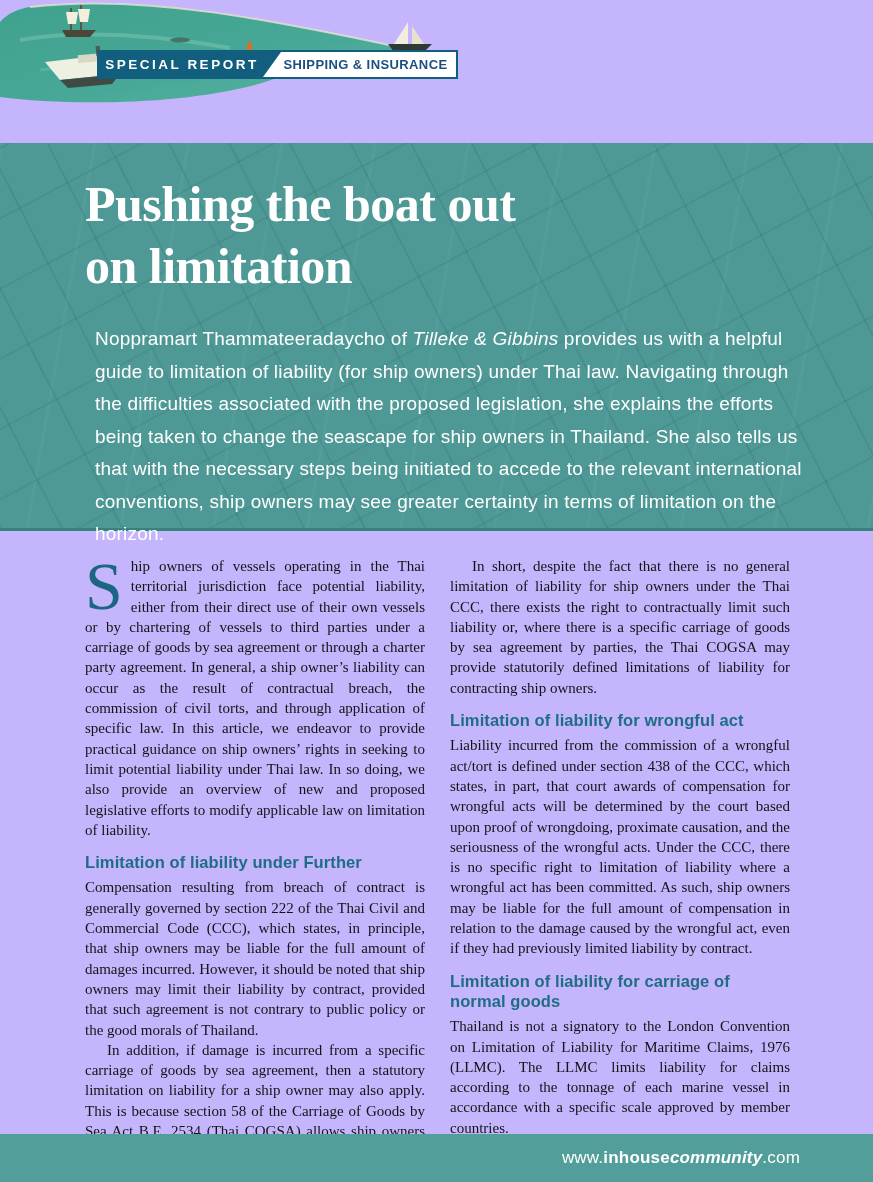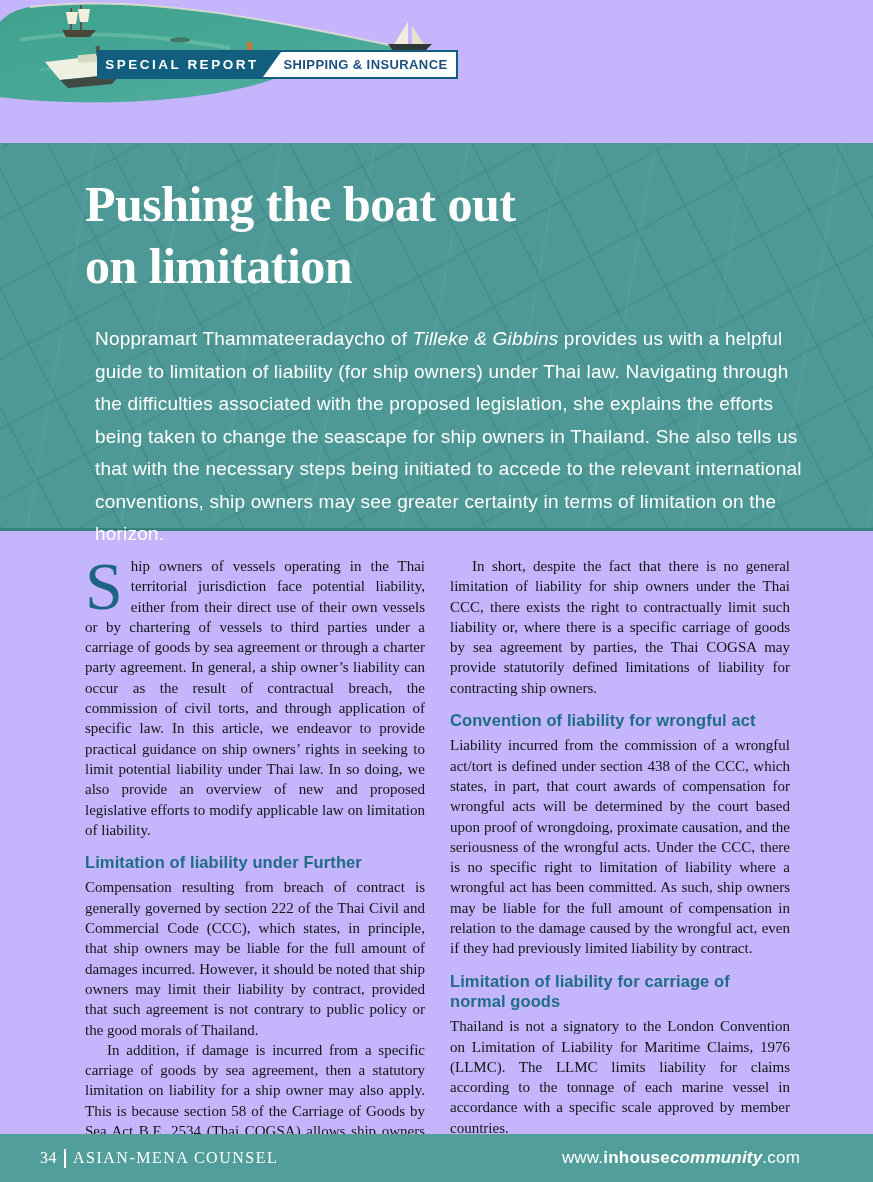--- a/index.html
+++ b/index.html
@@ -169,33 +169,28 @@
     <p>
       <span class="dropcap">S</span><span>hip owners of vessels operating in the Thai territorial jurisdiction face potential liability, either from their direct use of their own vessels or by chartering of vessels to third parties under a carriage of goods by sea agreement or through a charter party agreement. In general, a ship owner’s liability can occur as the result of contractual breach, the commission of civil torts, and through application of specific law. In this article, we endeavor to provide practical guidance on ship owners’ rights in seeking to limit potential liability under Thai law. In so doing, we also provide an overview of new and proposed legislative efforts to modify applicable law on limitation of liability.</span>
     </p>
     <h3 class="section-heading">Limitation of liability under Further</h3>
     <p>Compensation resulting from breach of contract is generally governed by section 222 of the Thai Civil and Commercial Code (CCC), which states, in principle, that ship owners may be liable for the full amount of damages incurred. However, it should be noted that ship owners may limit their liability by contract, provided that such agreement is not contrary to public policy or the good morals of Thailand.</p>
     <p class="indent">In addition, if damage is incurred from a specific carriage of goods by sea agreement, then a statutory limitation on liability for a ship owner may also apply. This is because section 58 of the Carriage of Goods by Sea Act B.E. 2534 (Thai COGSA) allows ship owners acting as a carrier to limit their liability to THB 10,000 per carriage unit or THB 30 per kilogram in cases where there is loss or damage to goods. Further, section 58 of the Thai COGSA provides for a limitation of ship owner liability to no more than 2.5 times the amount of freight fees on goods delivered late.</p>
   </div>
 
   <div class="col col-right">
     <p class="indent">In short, despite the fact that there is no general limitation of liability for ship owners under the Thai CCC, there exists the right to contractually limit such liability or, where there is a specific carriage of goods by sea agreement by parties, the Thai COGSA may provide statutorily defined limitations of liability for contracting ship owners.</p>
-    <h3 class="section-heading">Convention of liability for wrongful act</h3>
+    <h3 class="section-heading">Limitation of liability for wrongful act</h3>
     <p>Liability incurred from the commission of a wrongful act/tort is defined under section 438 of the CCC, which states, in part, that court awards of compensation for wrongful acts will be determined by the court based upon proof of wrongdoing, proximate causation, and the seriousness of the wrongful acts. Under the CCC, there is no specific right to limitation of liability where a wrongful act has been committed. As such, ship owners may be liable for the full amount of compensation in relation to the damage caused by the wrongful act, even if they had previously limited liability by contract.</p>
     <h3 class="section-heading">Limitation of liability for carriage of normal goods</h3>
     <p>Thailand is not a signatory to the London Convention on Limitation of Liability for Maritime Claims, 1976 (LLMC). The LLMC limits liability for claims according to the tonnage of each marine vessel in accordance with a specific scale approved by member countries.</p>
     <p class="indent">In 1988, Thailand proposed to become a party to the LLMC and formulated a bill complying with the LLMC. Despite the initial drafts, however, this bill has not been submitted to Parliament for approval due to a perceived lack of political support. One possible explanation is that Thailand has a limited</p>
   </div>
 
   <div class="footer">
-    <div class="footer-left">
-      <span class="footer-page-number">34</span>
-      <span class="footer-sep"></span>
-      <span class="footer-publication">ASIAN-MENA COUNSEL</span>
-    </div>
     <div class="footer-right">
       <span>www.</span>
         <span class="b">inhouse</span>
         <span class="bi">community</span>
         <span>.com</span>
     </div>
   </div>
 
 </div>
 

